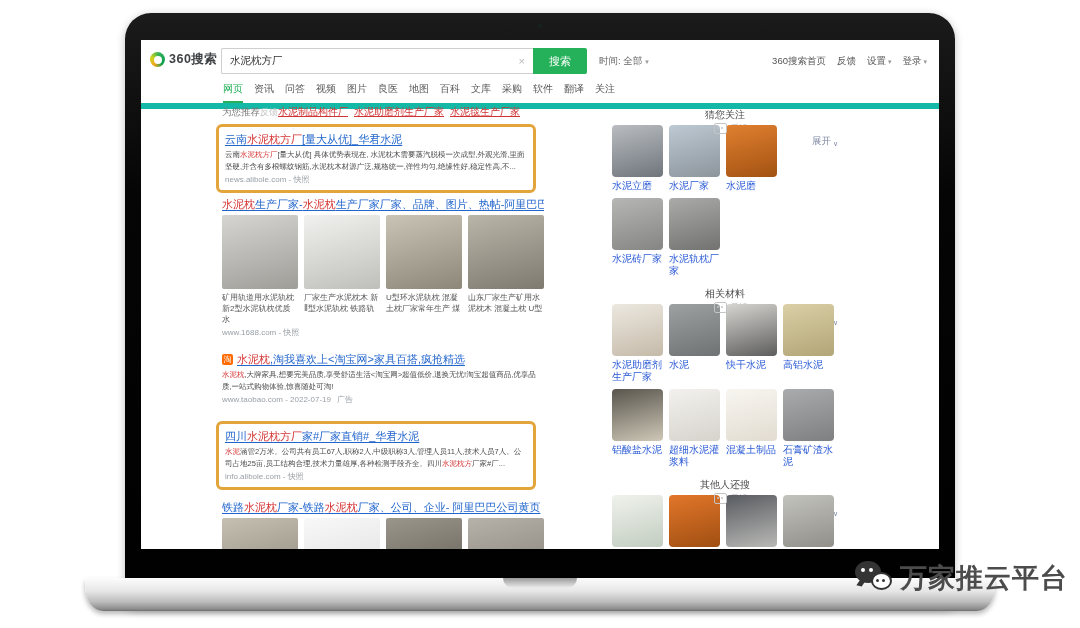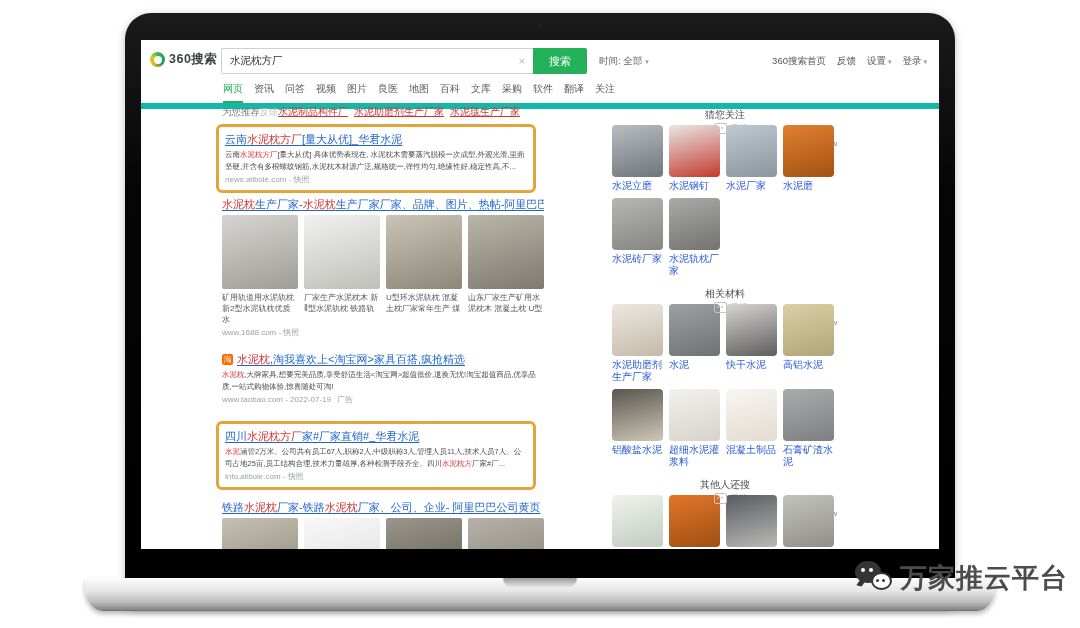--- a/index.html
+++ b/index.html
@@ -214,24 +214,20 @@
                 <span>展开</span>
                 <span class="chev">∨</span>
               </span>
             </div>
             <div class="rgrid">
               <div class="rcell">
                 <div class="rimg" style="background: linear-gradient(165deg, rgb(185, 189, 193), rgb(111, 117, 124));"></div>
                 <div class="rcap">水泥立磨</div>
               </div>
               <div class="rcell">
-                <div class="rimg" style="background: linear-gradient(165deg, rgb(233, 231, 228), rgb(194, 59, 46));"></div>
-                <div class="rcap">水泥钢钉</div>
-              </div>
-              <div class="rcell">
                 <div class="rimg" style="background: linear-gradient(165deg, rgb(189, 201, 211), rgb(141, 149, 156));"></div>
                 <div class="rcap">水泥厂家</div>
               </div>
               <div class="rcell">
                 <div class="rimg" style="background: linear-gradient(165deg, rgb(224, 128, 48), rgb(163, 82, 18));"></div>
                 <div class="rcap">水泥磨</div>
               </div>
             </div>
             <div class="rgrid">
               <div class="rcell">

